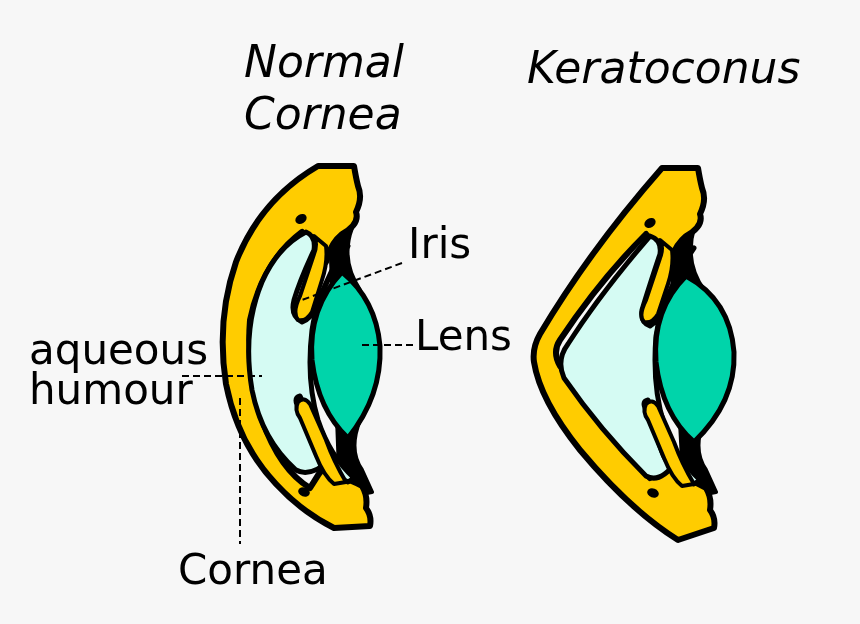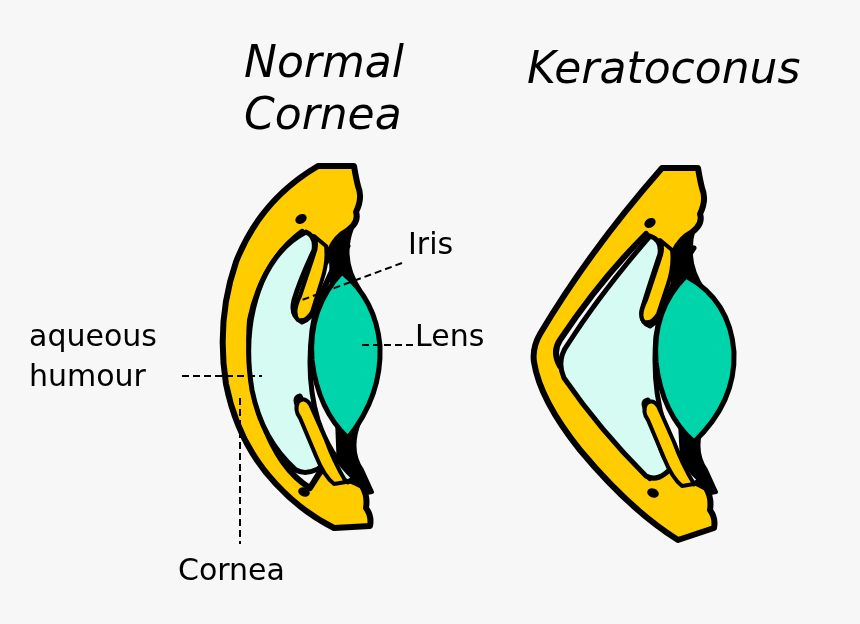--- a/index.html
+++ b/index.html
@@ -16,27 +16,27 @@
       font-size: 44px;
       line-height: 52px;
       font-weight: normal;
       white-space: pre;
       font-style: italic;
     }
     #title-normal { left: 244px; top: 36px; text-align: left; }
     #title-kerato { left: 527px; top: 42px; }
     .label {
       position: absolute;
-      font-size: 30px;
+      font-size: 42px;
       line-height: 40px;
       white-space: pre;
     }
     #label-iris { left: 408px; top: 224px; }
     #label-lens { left: 415px; top: 316px; }
-    #label-aqueous { left: 29px; top: 316px; }
+    #label-aqueous { left: 29px; top: 330px; }
     #label-cornea { left: 178px; top: 550px; }
     svg.diagram { position: absolute; left: 0; top: 0; }
   </style>
 </head>
 <body>
 
 <div class="title" id="title-normal">Normal
 Cornea</div>
 <div class="title" id="title-kerato">Keratoconus</div>
 

